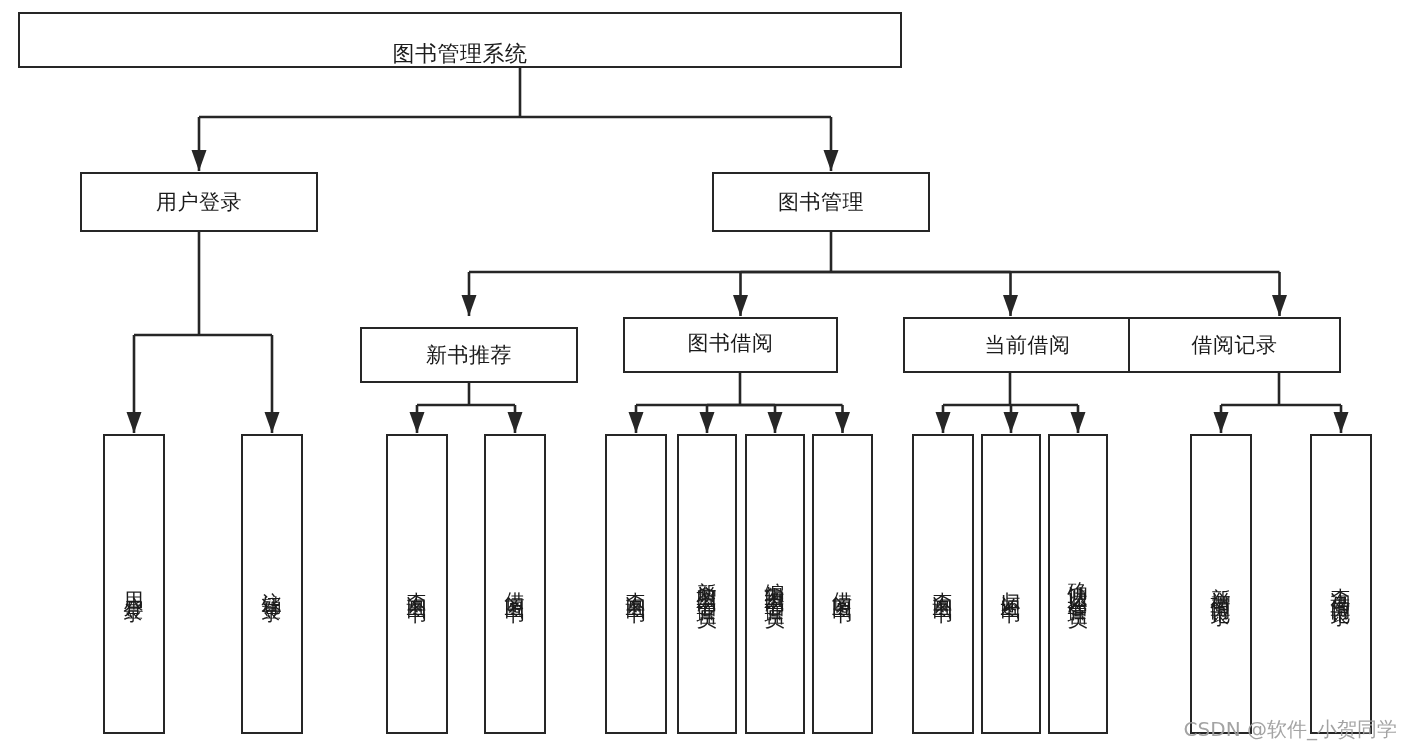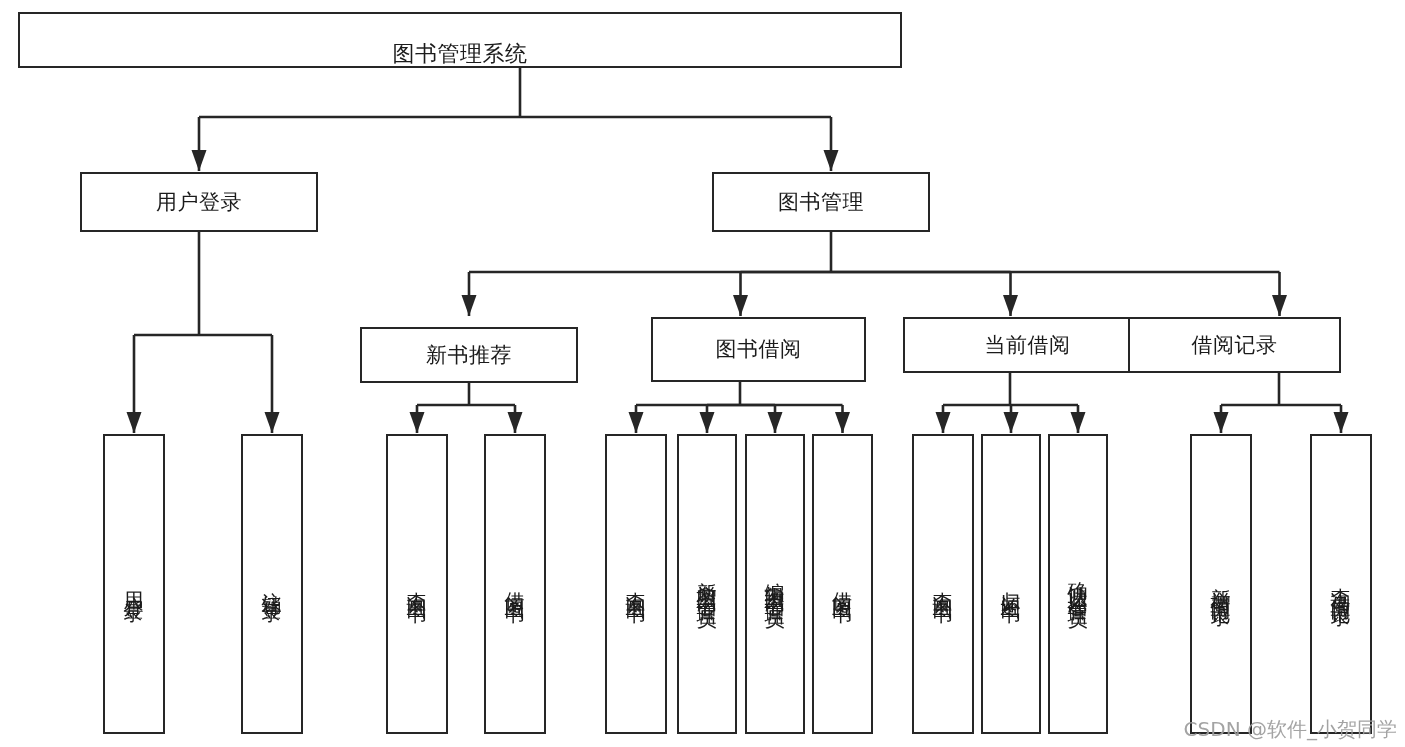--- a/index.html
+++ b/index.html
@@ -146,21 +146,21 @@
       </div>
       <div class="node" style="left: 80px; top: 172px; width: 238px; height: 60px;">
         <span class="label">用户登录</span>
       </div>
       <div class="node" style="left: 712px; top: 172px; width: 218px; height: 60px;">
         <span class="label">图书管理</span>
       </div>
       <div class="node" style="left: 360px; top: 317px; width: 218px; height: 56px; margin-top: 10px;">
         <span class="label">新书推荐</span>
       </div>
-      <div class="node" style="left: 651px; top: 317px; width: 215px; height: 65px;">
+      <div class="node" style="left: 623px; top: 317px; width: 215px; height: 56px; font-family: Liberation Mono, monospace;">
         <span class="label">图书借阅</span>
       </div>
       <div class="node" style="left: 903px; top: 317px; width: 235px; height: 56px; padding-left: 14px;">
         <span class="label">当前借阅</span>
       </div>
       <div class="node" style="left: 1128px; top: 317px; width: 213px; height: 56px;">
         <span class="label">借阅记录</span>
       </div>
       <div class="node vertical" style="left: 103px; top: 434px; width: 62px; height: 300px;">
         <span class="label">用户登录</span>

